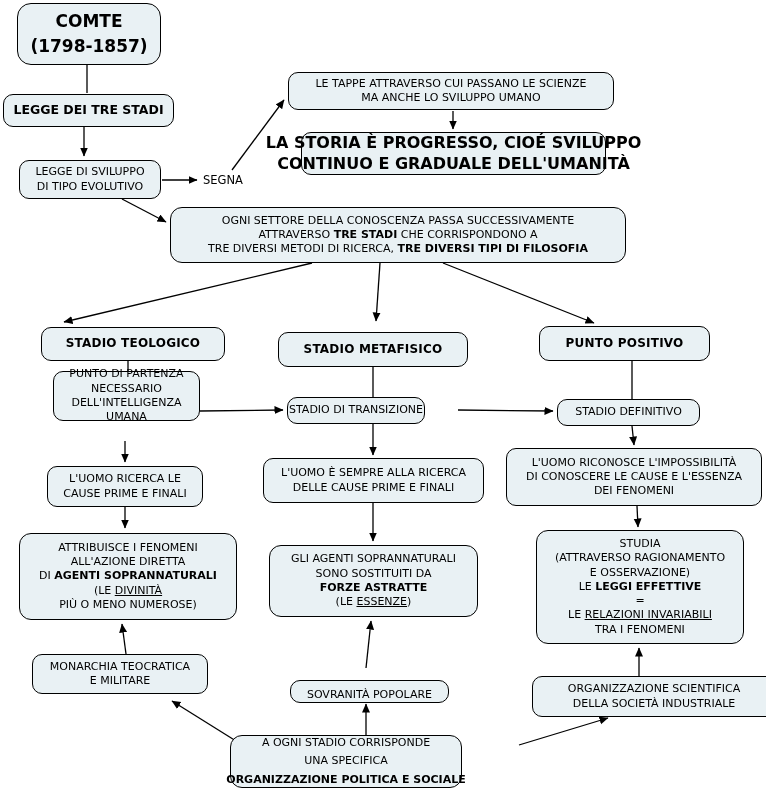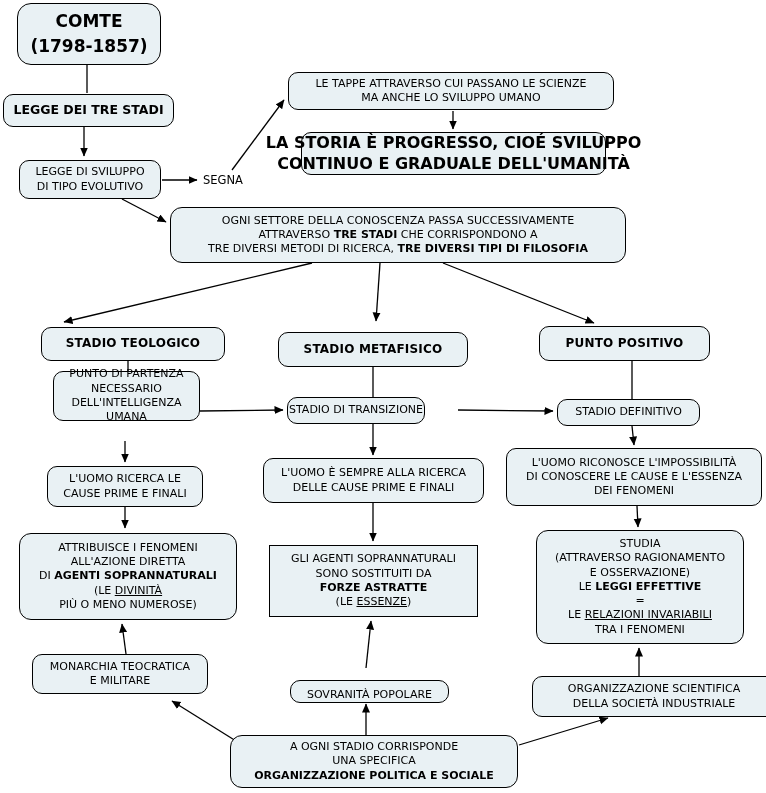--- a/index.html
+++ b/index.html
@@ -135,21 +135,21 @@
   </div>
 
   <div class="node" style="left:19px;top:533px;width:218px;height:87px;border-radius:12px;">
     <div class="ln">ATTRIBUISCE I FENOMENI</div>
     <div class="ln">ALL'AZIONE DIRETTA</div>
     <div class="ln"><span>DI </span><span class="b">AGENTI SOPRANNATURALI</span></div>
     <div class="ln"><span>(LE </span><span class="u">DIVINITÀ</span></div>
     <div class="ln">PIÙ O MENO NUMEROSE)</div>
   </div>
 
-  <div class="node" style="left:269px;top:545px;width:209px;height:72px;border-radius:0;">
+  <div class="node" style="left:269px;top:545px;width:209px;height:72px;border-radius:12px;">
     <div class="ln">GLI AGENTI SOPRANNATURALI</div>
     <div class="ln">SONO SOSTITUITI DA</div>
     <div class="ln b">FORZE ASTRATTE</div>
     <div class="ln"><span>(LE </span><span class="u">ESSENZE</span><span>)</span></div>
   </div>
 
   <div class="node" style="left:536px;top:530px;width:208px;height:114px;border-radius:12px;">
     <div class="ln">STUDIA</div>
     <div class="ln">(ATTRAVERSO RAGIONAMENTO</div>
     <div class="ln">E OSSERVAZIONE)</div>
@@ -166,19 +166,19 @@
 
   <div class="node" style="left:290px;top:680px;width:159px;height:23px;justify-content:flex-end;">
     <div class="ln">SOVRANITÀ POPOLARE</div>
   </div>
 
   <div class="node" style="left:532px;top:676px;width:244px;height:41px;">
     <div class="ln">ORGANIZZAZIONE SCIENTIFICA</div>
     <div class="ln">DELLA SOCIETÀ INDUSTRIALE</div>
   </div>
 
-  <div class="node" style="left:230px;top:735px;width:288px;height:53px;border-radius:12px;">
+  <div class="node" style="left:230px;top:735px;width:232px;height:53px;border-radius:12px;justify-content:space-between;">
     <div class="ln">A OGNI STADIO CORRISPONDE</div>
     <div class="ln">UNA SPECIFICA</div>
     <div class="ln b">ORGANIZZAZIONE POLITICA E SOCIALE</div>
   </div>
 
 </div>
 
 </body></html>

